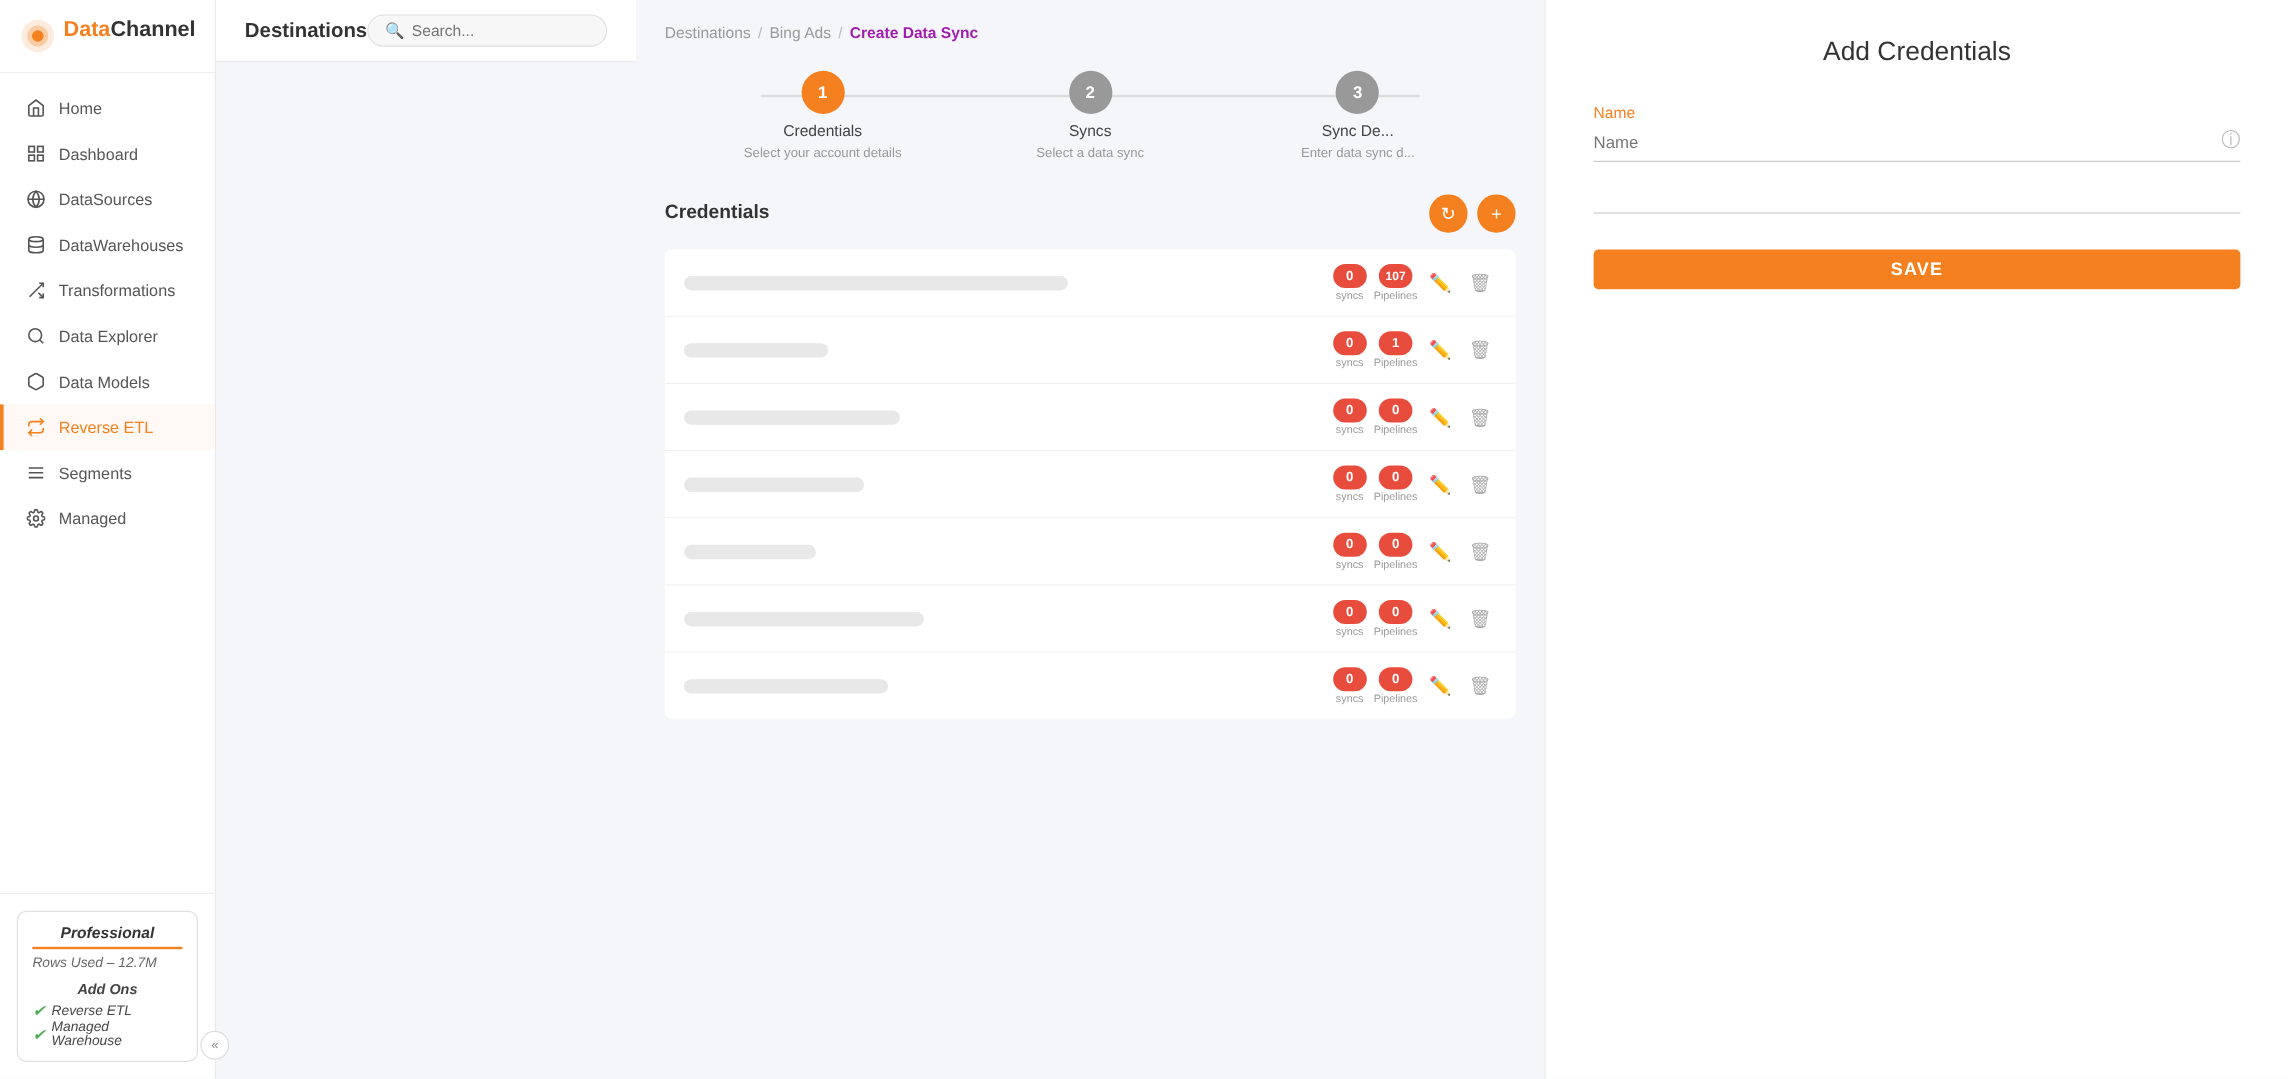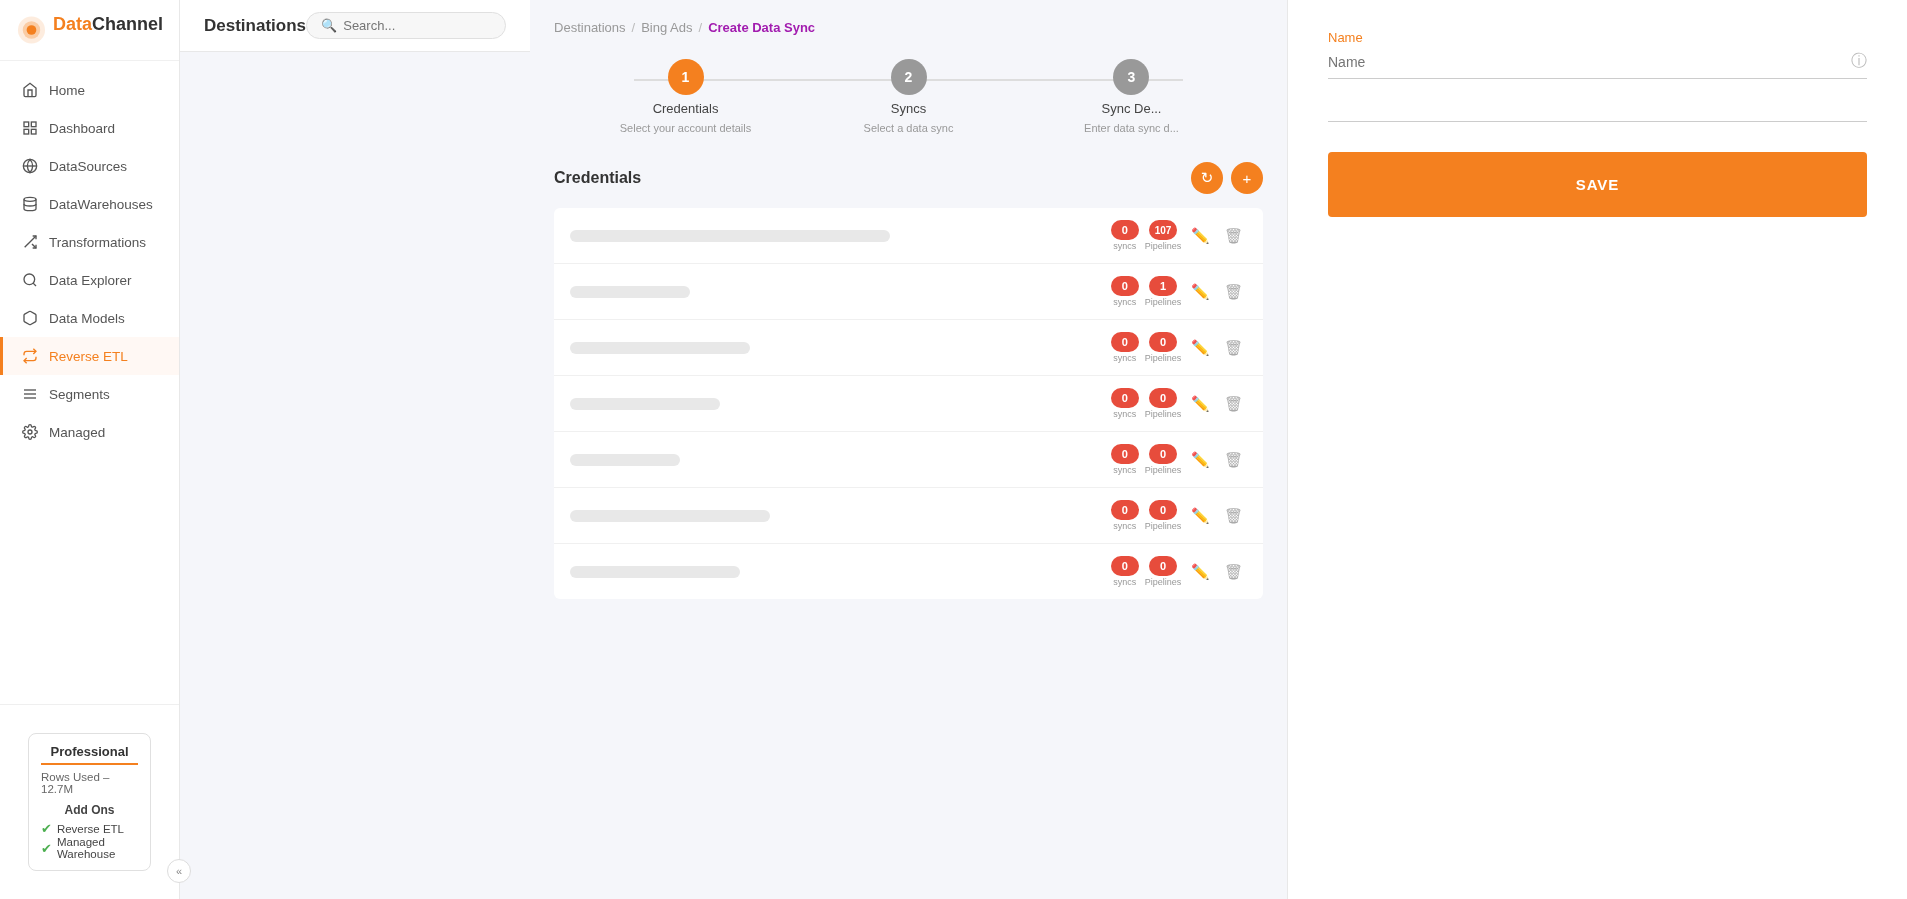--- a/index.html
+++ b/index.html
@@ -38,22 +38,23 @@
       padding: 10px 18px;
       cursor: pointer;
       color: #555;
       font-size: 13.5px;
       border-left: 3px solid transparent;
       transition: all 0.15s;
     }
     .nav-item.active { color: #f4801f; border-left-color: #f4801f; background: #fff8f4; }
     .nav-icon { width: 18px; height: 18px; display: flex; align-items: center; justify-content: center; }
     .sidebar-bottom {
-      padding: 28px;
+      padding: 14px;
       border-top: 1px solid #efefef;
+      font-style: italic;
     }
     .plan-box {
       background: #fff;
       border: 1px solid #e0e0e0;
       border-radius: 8px;
       padding: 10px 12px;
     }
     .plan-title { font-size: 13px; font-weight: 600; color: #333; text-align: center; border-bottom: 2px solid #f4801f; padding-bottom: 4px; margin-bottom: 6px; }
     .plan-rows { font-size: 11.5px; color: #666; margin-bottom: 8px; }
     .plan-addons-label { font-size: 12px; font-weight: 600; color: #444; text-align: center; margin-bottom: 4px; }
@@ -265,21 +266,21 @@
       flex: 1;
       border: none;
       outline: none;
       font-size: 14px;
       color: #999;
       background: transparent;
     }
     .info-icon { color: #bbb; font-size: 16px; cursor: pointer; }
     .save-btn {
       width: 100%;
-      padding: 24px;
+      padding: 8px;
       background: #f4801f;
       color: #fff;
       border: none;
       border-radius: 4px;
       font-size: 15px;
       font-weight: 700;
       letter-spacing: 1px;
       cursor: pointer;
       margin-top: 10px;
     }
@@ -583,20 +584,21 @@
           </div>
           <button class="cred-action" title="Edit">✏️</button>
           <button class="cred-action" title="Delete">🗑</button>
         </div>
       </div>
     </div>
   </div>
 </div>
 
 <div class="right-panel">
+  <h2 class="panel-title">Add Credentials</h2>
 
   <div class="field-group">
     <div class="field-label">Name</div>
     <div class="field-input-wrapper">
       <input class="field-input" type="text" placeholder="Name" style="">
       <span class="info-icon">ⓘ</span>
     </div>
   </div>
 
   <div class="field-group">

